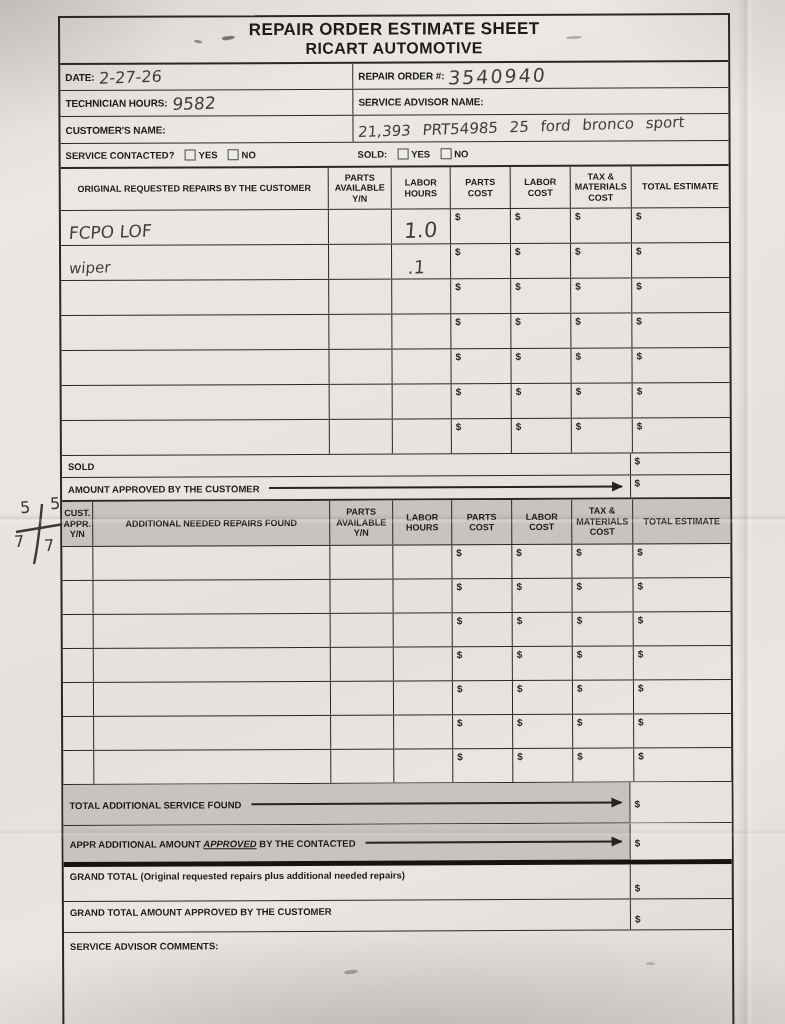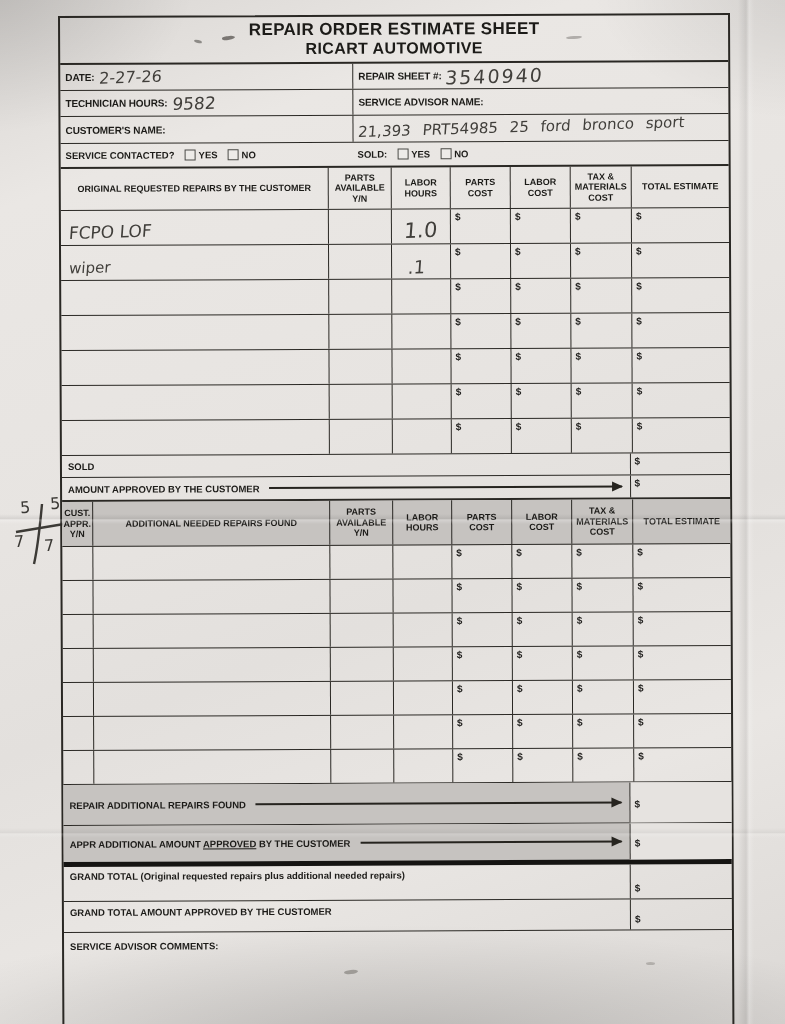--- a/index.html
+++ b/index.html
@@ -54,21 +54,21 @@
   .grayband{background:var(--gray);}
 
   .sumrow{display:flex;border-bottom:1px solid var(--line);}
   .sumlabel{display:flex;align-items:center;padding:2px 6px;}
   .arrow{flex:1;height:2px;background:#26241f;margin:0 2px 0 10px;position:relative;align-self:center;}
   .arrow::after{content:"";position:absolute;right:-1px;top:-4px;border-left:11px solid #26241f;
     border-top:5px solid transparent;border-bottom:5px solid transparent;}
   .dcell{border-left:1px solid var(--line);}
   .w570{width:570px;} .c98{width:98px;} .w554{width:554px;} .c114{flex:1;}
   .thickline{height:5px;background:#151412;}
-  .und{text-decoration:underline;}
+  .und{text-decoration:underline;font-style:italic;}
 
   .margin-note{position:absolute;left:12px;top:492px;width:58px;height:78px;pointer-events:none;}
   .mn{position:absolute;font-family:"DejaVu Sans",sans-serif;color:#3c3a36;font-size:16px;
       transform:rotate(-4deg);}
 </style>
 </head>
 <body>
 
 <div class="photo">
 
@@ -89,21 +89,21 @@
       <div class="t1">REPAIR ORDER ESTIMATE SHEET</div>
       <div class="t2">RICART AUTOMOTIVE</div>
     </div>
 
     <div class="frow" style="height:25px;">
       <div class="fcell left">
         <span class="lab">DATE:</span>
         <span class="hw" style="font-size:16px;margin-left:5px;">2-27-26</span>
       </div>
       <div class="fcell right">
-        <span class="lab">REPAIR SHEET #:</span>
+        <span class="lab">REPAIR ORDER #:</span>
         <span class="hw" style="font-size:19px;margin-left:4px;letter-spacing:2px;">3540940</span>
       </div>
     </div>
 
     <div class="frow" style="height:25px;">
       <div class="fcell left">
         <span class="lab">TECHNICIAN HOURS:</span>
         <span class="hw" style="font-size:17px;margin-left:5px;">9582</span>
       </div>
       <div class="fcell right">
@@ -317,29 +317,29 @@
       <div class="gcell"></div>
       <div class="gcell"></div>
       <div class="gcell dollar">$</div>
       <div class="gcell dollar">$</div>
       <div class="gcell dollar">$</div>
       <div class="gcell dollar">$</div>
     </div>
 
     <div class="sumrow grayband" style="height:40px;">
       <div class="sumlabel w554">
-        <span class="lab9">REPAIR ADDITIONAL REPAIRS FOUND</span>
+        <span class="lab9">TOTAL ADDITIONAL SERVICE FOUND</span>
         <span class="arrow"></span>
       </div>
       <div class="dcell c114 dollar" style="background:var(--paper);padding-top:16px;">$</div>
     </div>
 
     <div class="sumrow grayband" style="height:36px;border-bottom:none;">
       <div class="sumlabel w554">
-        <span class="lab9"><span>APPR ADDITIONAL AMOUNT </span><span class="und">APPROVED</span><span> BY THE CUSTOMER</span></span>
+        <span class="lab9"><span>APPR ADDITIONAL AMOUNT </span><span class="und">APPROVED</span><span> BY THE CONTACTED</span></span>
         <span class="arrow"></span>
       </div>
       <div class="dcell c114 dollar" style="background:var(--paper);padding-top:14px;">$</div>
     </div>
 
     <div class="thickline"></div>
 
     <div class="sumrow" style="height:34px;">
       <div class="sumlabel w554" style="align-items:flex-start;padding-top:4px;">
         <span class="lab9" style="white-space:normal;">GRAND TOTAL (Original requested repairs plus additional needed repairs)</span>

